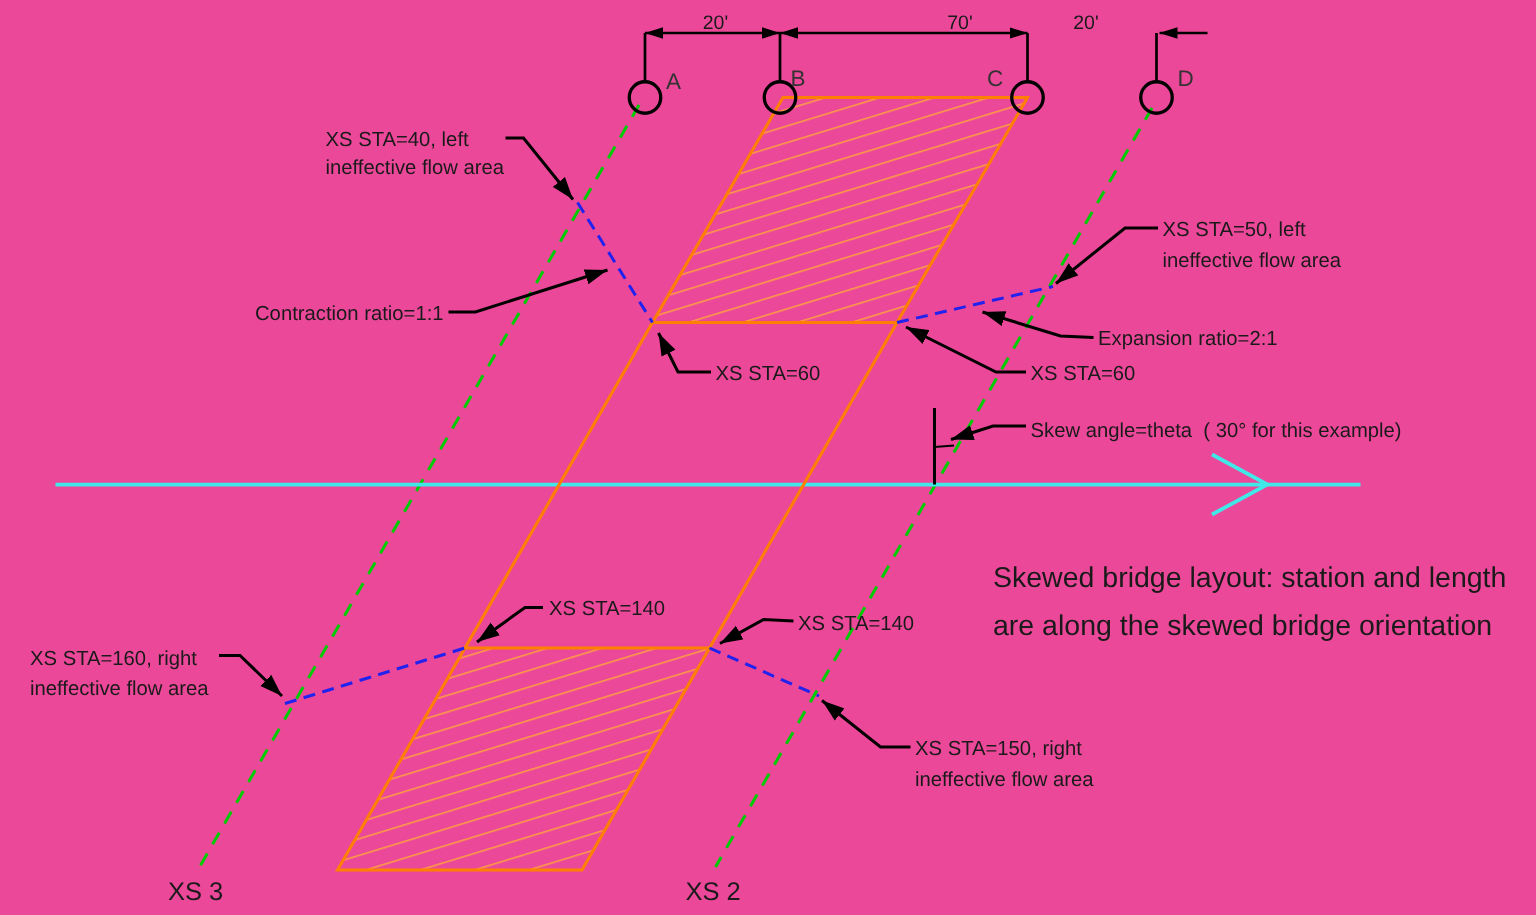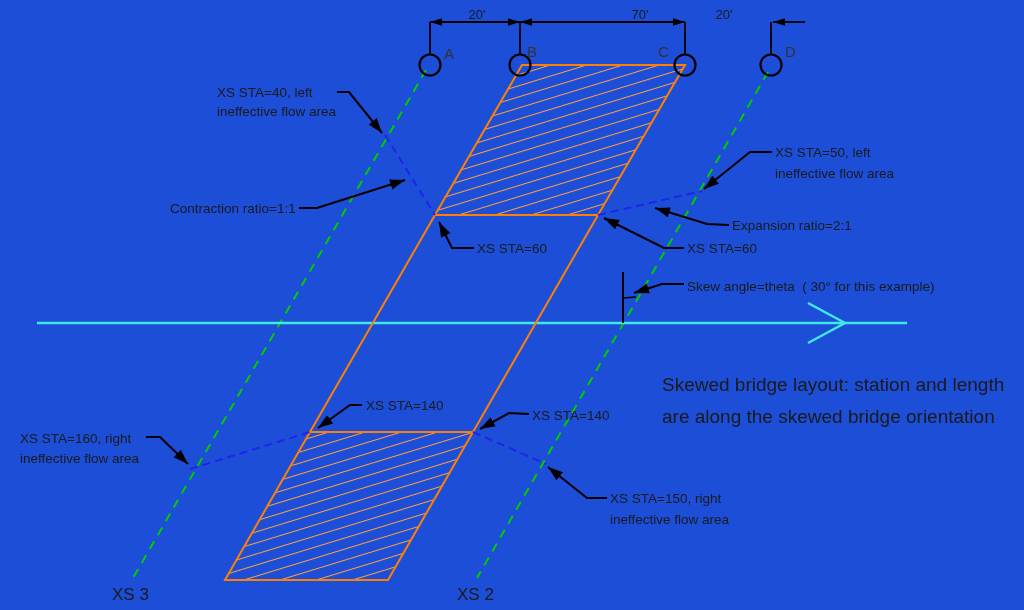--- a/index.html
+++ b/index.html
@@ -4,21 +4,21 @@
 <style>
   html, body {
     margin: 0;
     padding: 0;
     background: #ffffff;
   }
   .stage {
     position: relative;
     width: 1024px;
     height: 610px;
-    background: #1d4ed8;
+    background: #ec4899;
     overflow: hidden;
     font-family: "Liberation Sans", "DejaVu Sans", sans-serif;
   }
   svg text {
     font-family: "Liberation Sans", "DejaVu Sans", sans-serif;
     fill: #1a1a1a;
     white-space: pre;
   }
   .lbl  { font-size: 13.5px; }
   .lbl-sm { font-size: 13px; }

